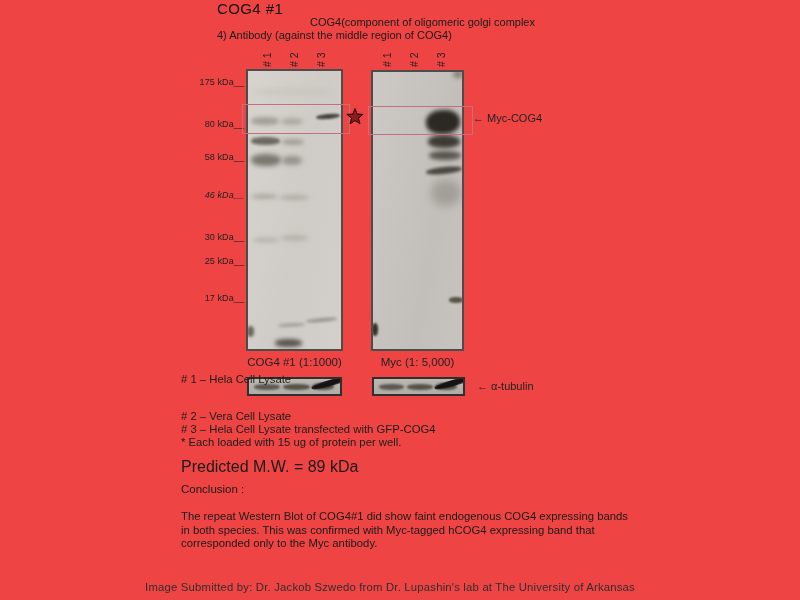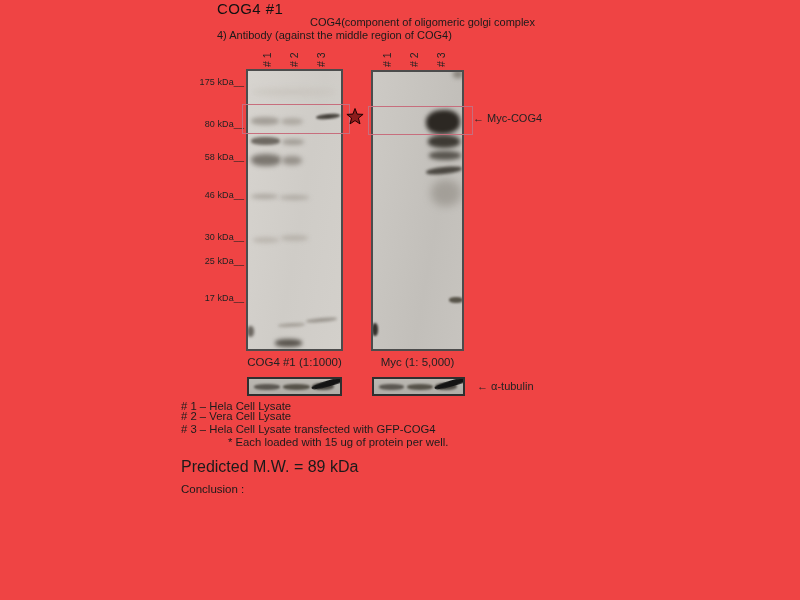--- a/index.html
+++ b/index.html
@@ -44,21 +44,21 @@
   <div class="lane-label" style="left:281px;top:48px;"># 2</div>
   <div class="lane-label" style="left:308px;top:48px;"># 3</div>
 
   <div class="lane-label" style="left:374px;top:48px;"># 1</div>
   <div class="lane-label" style="left:401px;top:48px;"># 2</div>
   <div class="lane-label" style="left:428px;top:48px;"># 3</div>
 
   <div class="mw-label" style="top:77px;">175 kDa__</div>
   <div class="mw-label" style="top:119px;">80 kDa__</div>
   <div class="mw-label" style="top:152px;text-align:right;">58 kDa__</div>
-  <div class="mw-label" style="top:190px;">46 kDa__</div>
+  <div class="mw-label" style="top:190px;font-style:italic;">46 kDa__</div>
   <div class="mw-label" style="top:232px;">30 kDa__</div>
   <div class="mw-label" style="top:256px;">25 kDa__</div>
   <div class="mw-label" style="top:293px;">17 kDa__</div>
 
   <div class="blot blot-left">
     <div class="band" style="left:3px;top:18px;width:85px;height:6px;background:#c6c1ba;filter:blur(3px);opacity:.8;"></div>
     <div class="band" style="left:3px;top:46px;width:28px;height:8px;background:#a39e97;filter:blur(2px);"></div>
     <div class="band" style="left:33px;top:47px;width:22px;height:7px;background:#aea9a2;filter:blur(2px);"></div>
     <div class="band" style="left:68px;top:43px;width:24px;height:5px;background:#46423c;filter:blur(1px);transform:rotate(-5deg);"></div>
     <div class="band" style="left:3px;top:66px;width:29px;height:8px;background:#6e6962;filter:blur(1.5px);"></div>
@@ -105,22 +105,24 @@
     <div class="band" style="left:62px;top:1px;width:38px;height:6px;background:#141414;transform:rotate(-16deg);filter:blur(.5px);"></div>
   </div>
   <div class="tub" style="left:372px;top:377px;width:89px;">
     <div class="band" style="left:5px;top:5px;width:25px;height:6px;background:#5b5751;filter:blur(1px);"></div>
     <div class="band" style="left:33px;top:5px;width:26px;height:6px;background:#565249;filter:blur(1px);"></div>
     <div class="band" style="left:61px;top:4px;width:22px;height:7px;background:#4e4a44;filter:blur(1px);"></div>
     <div class="band" style="left:60px;top:1px;width:38px;height:6px;background:#141414;transform:rotate(-16deg);filter:blur(.5px);"></div>
   </div>
   <div class="arrow-label" style="left:477px;top:380px;">← α-tubulin</div>
 
-  <div class="legend-line" style="top:400px;"># 1 – Hela Cell Lysate</div>
+  <div class="legend-line" style="top:373px;"># 1 – Hela Cell Lysate</div>
   <div class="legend-line" style="top:409.5px;text-align:center;"># 2 – Vera Cell Lysate</div>
   <div class="legend-line" style="top:423px;"># 3 – Hela Cell Lysate transfected with GFP-COG4</div>
-  <div class="legend-line" style="top:436px;margin-left:47px;">* Each loaded with 15 ug of protein per well.</div>
+  <div class="legend-line" style="top:436px;">* Each loaded with 15 ug of protein per well.</div>
 
   <div class="predicted">Predicted M.W. = 89 kDa</div>
   <div class="concl-head">Conclusion :</div>
+  <div class="concl-body">The repeat Western Blot of  COG4#1 did show faint endogenous COG4 expressing bands in both species. This was confirmed with Myc-tagged hCOG4 expressing band that corresponded only to the Myc antibody.</div>
 
+  <div class="footer">Image Submitted by:  Dr. Jackob Szwedo from Dr. Lupashin's lab at The University of Arkansas</div>
 
 </div>
 
 </body></html>

